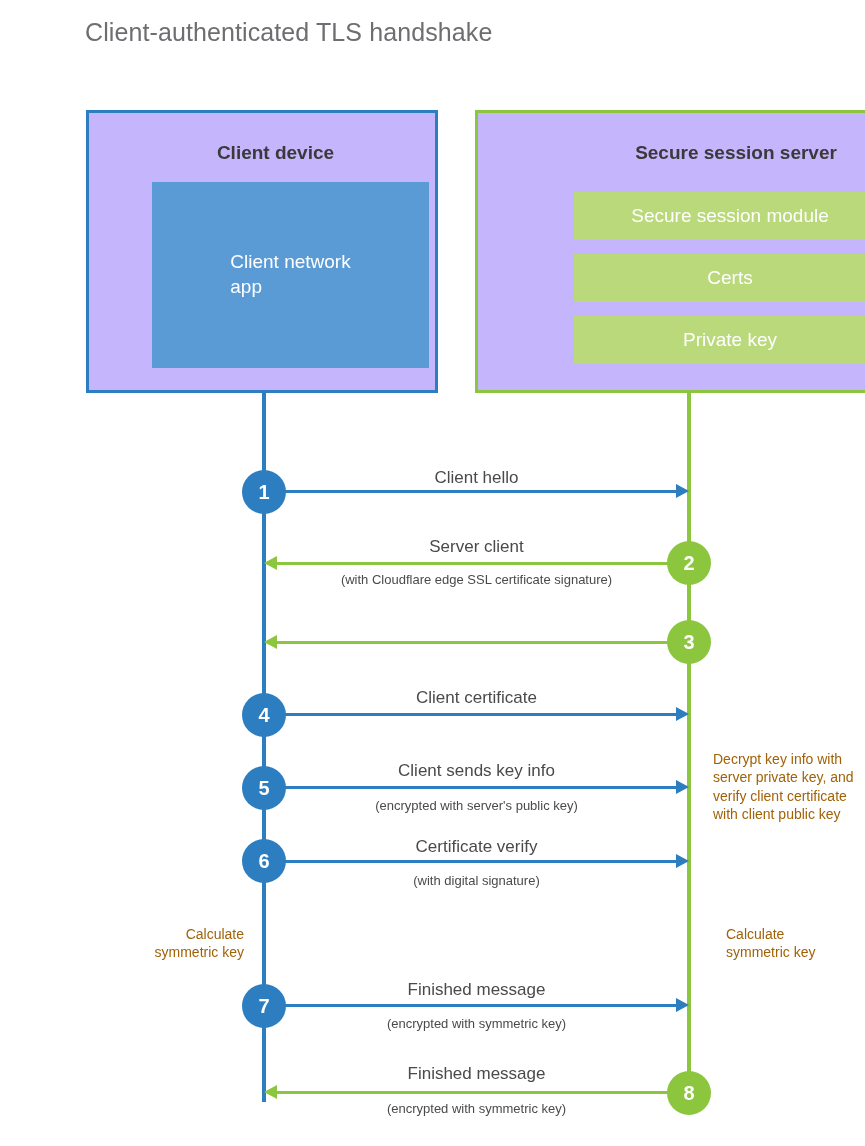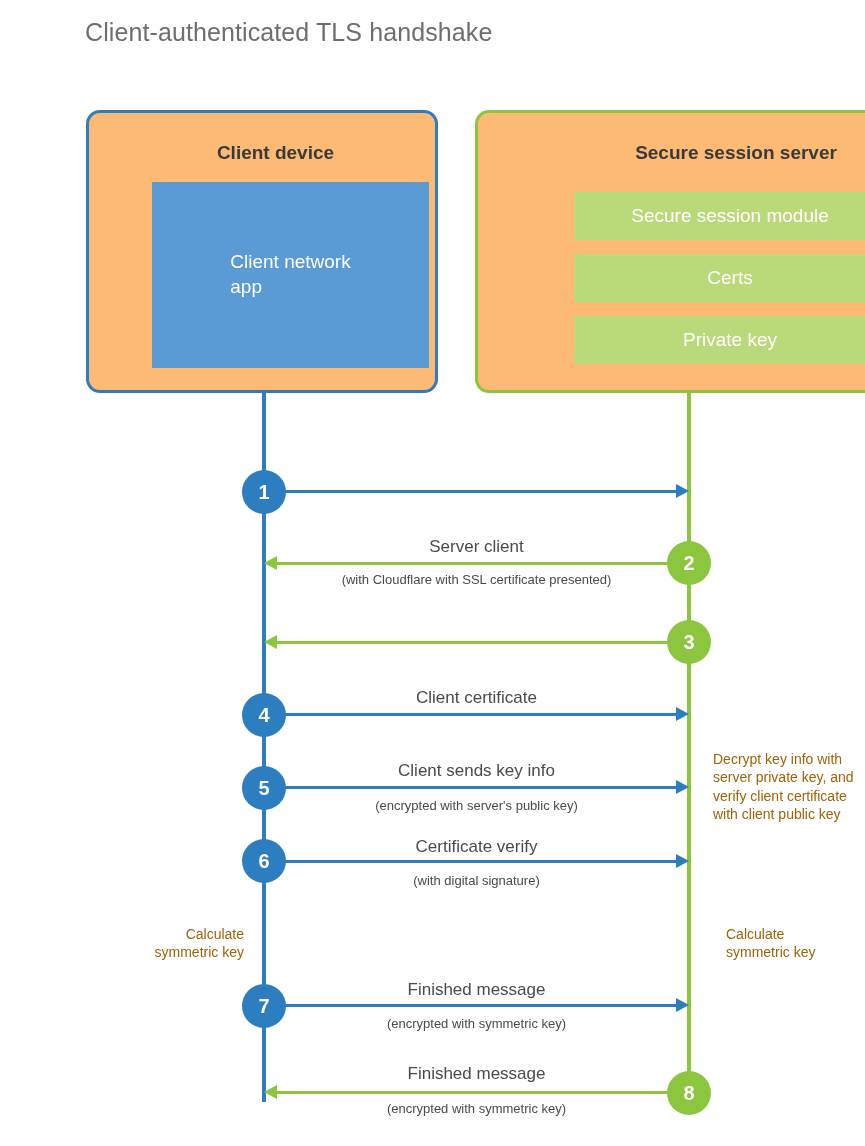--- a/index.html
+++ b/index.html
@@ -21,22 +21,21 @@
     font-size: 25px;
     font-weight: 400;
     color: #6d6e71;
     letter-spacing: 0.1px;
     white-space: nowrap;
   }
 
   
   .party-box {
     position: absolute;
-    background: #fdba74;
-    border-radius: 14px;
+    background: #c4b5fd;
   }
   #client-box {
     left: 32px; top: 110px;
     width: 352px; height: 283px;
     border: 3px solid #2d7dc1;
   }
   #server-box {
     left: 421px; top: 110px;
     width: 495px; height: 283px;
     border: 3px solid #8cc63e;
@@ -172,28 +171,29 @@
     <div class="server-bars">
       <div class="server-bar">Secure session module</div>
       <div class="server-bar">Certs</div>
       <div class="server-bar">Private key</div>
     </div>
   </div>
 
   <div class="lifeline" id="client-lifeline"></div>
   <div class="lifeline" id="server-lifeline"></div>
 
+  <div class="msg-label" style="left:210px; top:468px; width:425px;">Client hello</div>
   <div class="arrow-line blue" style="left:210px; top:490px; width:412px;"></div>
   <div class="arrow-head right blue" style="left:622px; top:484px;"></div>
   <div class="step-circle blue" style="left:188px; top:470px;">1</div>
 
   <div class="msg-label" style="left:210px; top:537px; width:425px;">Server client</div>
   <div class="arrow-line green" style="left:223px; top:562px; width:412px;"></div>
   <div class="arrow-head left green" style="left:210px; top:556px;"></div>
-  <div class="msg-sub" style="left:210px; top:572px; width:425px;">(with Cloudflare with SSL certificate presented)</div>
+  <div class="msg-sub" style="left:210px; top:572px; width:425px;">(with Cloudflare edge SSL certificate signature)</div>
   <div class="step-circle green" style="left:613px; top:541px;">2</div>
 
   <div class="arrow-line green" style="left:223px; top:641px; width:412px;"></div>
   <div class="arrow-head left green" style="left:210px; top:635px;"></div>
   <div class="step-circle green" style="left:613px; top:620px;">3</div>
 
   <div class="msg-label" style="left:210px; top:688px; width:425px;">Client certificate</div>
   <div class="arrow-line blue" style="left:210px; top:713px; width:412px;"></div>
   <div class="arrow-head right blue" style="left:622px; top:707px;"></div>
   <div class="step-circle blue" style="left:188px; top:693px;">4</div>

